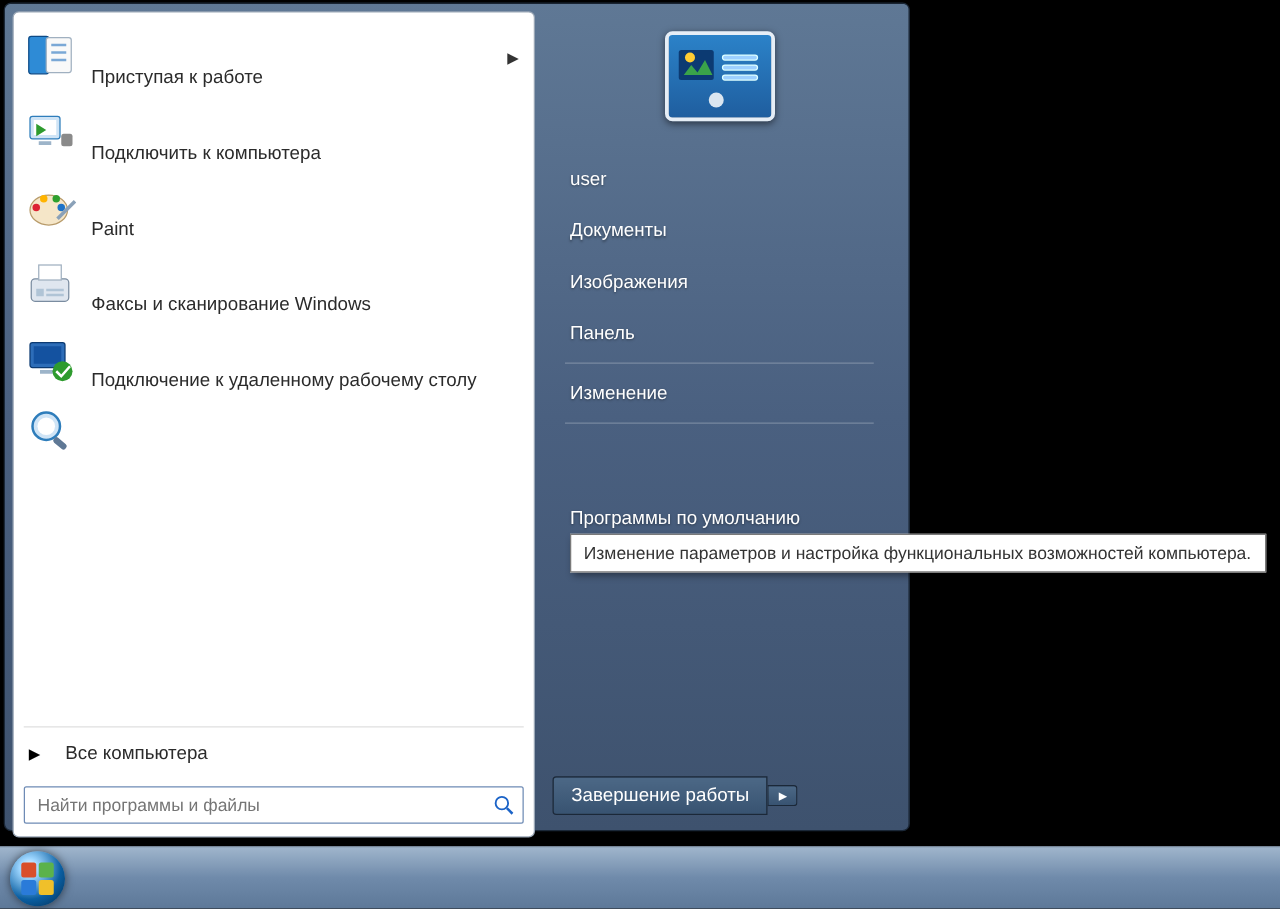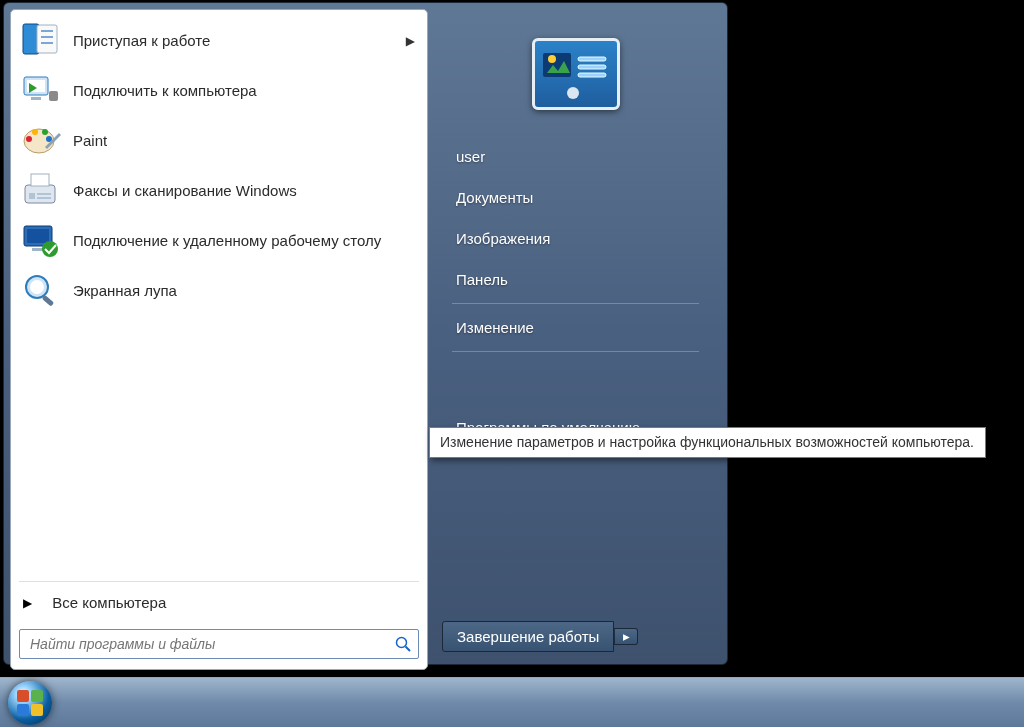--- a/index.html
+++ b/index.html
@@ -19,44 +19,43 @@
   border-radius:5px; margin:6px 0 6px 6px;
   display:flex; flex-direction:column;
 }
 .programs { flex:1; padding:6px 4px 0 4px; overflow:hidden; }
 .prog-item {
   display:flex; align-items:center; gap:12px;
   padding:5px 8px 5px 6px; min-height:48px;
   border-radius:3px; cursor:pointer; font-size:15px; color:#2b2b2b;
 }
 .prog-item .pi-ico { width:40px; height:40px; flex:0 0 40px; display:flex; align-items:center; justify-content:center; }
-.prog-item .pi-txt { flex:1; line-height:1.25; }
+.prog-item .pi-txt { flex:1; line-height:1.25;margin-top:32px; }
 .prog-item .arrow { font-size:12px; color:#333; }
 
 .sep { border:none; border-top:1px solid #e0e0e0; margin:2px 8px; }
 
 .allprog { display:flex; align-items:center; gap:20px; padding:10px 8px 10px 12px; font-size:15px; color:#2b2b2b; cursor:pointer; }
 .allprog .tri { font-size:12px; color:#000; }
 
 .search-wrap { padding:8px 8px 10px 8px; }
 .search {
   width:100%; height:30px; border:1px solid #6e8bb5; border-radius:2px;
-  padding:0 30px 0 10px; font-size:14px; font-style:italic; color:#666; outline:none;
+  padding:0 30px 0 10px; font-size:14px; color:#666; outline:none;
   background:#fff;
 }
 .search-row { position:relative; }
 .mag {
   position:absolute; right:8px; top:50%; transform:translateY(-50%);
   width:16px; height:16px; color:#1b63c7;
 }
 
 .right-pane {
   flex:1; display:flex; flex-direction:column; padding:22px 18px 10px 14px; color:#fff;
   position:relative;
-  margin-top:13px;
 }
 .account-pic {
   align-self:center; width:88px; height:72px; background:linear-gradient(#2b82c8,#1f5e9f);
   border:3px solid #e6eef6; border-radius:6px; margin-bottom:26px;
   display:flex; align-items:center; justify-content:center;
   box-shadow:0 2px 6px rgba(0,0,0,.5);
 }
 .account-pic svg { width:70px; height:54px; }
 
 .r-item {
@@ -79,21 +78,21 @@
   color:#fff; font-size:15px; padding:6px 14px; cursor:pointer;
 }
 .shut-arr {
   background:linear-gradient(#4c6886,#385371);
   border:1px solid #1b2838; border-left:1px solid rgba(0,0,0,.5);
   border-radius:0 3px 3px 0; width:24px;
   display:flex; align-items:center; justify-content:center; cursor:pointer; color:#fff;
 }
 
 .tooltip {
-  position:absolute; left:429px; top:427px; width:557px;
+  position:absolute; left:456px; top:427px; width:557px;
   background:#fff; border:1px solid #7a7a7a;
   box-shadow:2px 3px 6px rgba(0,0,0,.45);
   padding:5px 10px; font-size:14px; color:#333; line-height:1.35;
 }
 
 .taskbar {
   position:absolute; left:0; right:0; bottom:0; height:50px;
   background:linear-gradient(180deg,#9fb5cc 0%,#6f8aaa 50%,#5d7898 100%);
   border-top:1px solid rgba(255,255,255,.35);
   display:flex; align-items:center; padding-left:8px;
@@ -191,21 +190,20 @@
       </div>
 
       <div class="prog-item">
         <span class="pi-ico">
           <svg viewBox="0 0 40 40">
               <circle cx="16" cy="16" r="11" fill="#cfe4f6" stroke="#2e7dbb" stroke-width="2"></circle>
               <circle cx="16" cy="16" r="7" fill="#fff"></circle>
               <rect x="24" y="24" width="12" height="5" rx="2" fill="#5f7895" transform="rotate(40 24 24)"></rect>
             </svg>
         </span>
-        <span class="pi-txt">Экранная лупа</span>
       </div>
 
     </div>
 
     <hr class="sep">
     <div class="allprog">
       <span class="tri">▶</span>
       <span>Все компьютера</span>
     </div>
 

